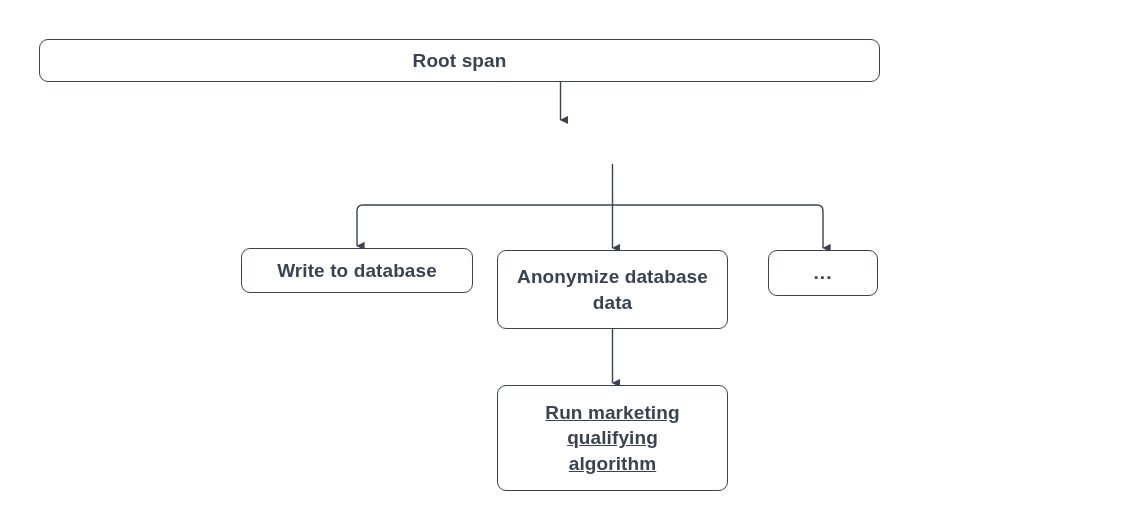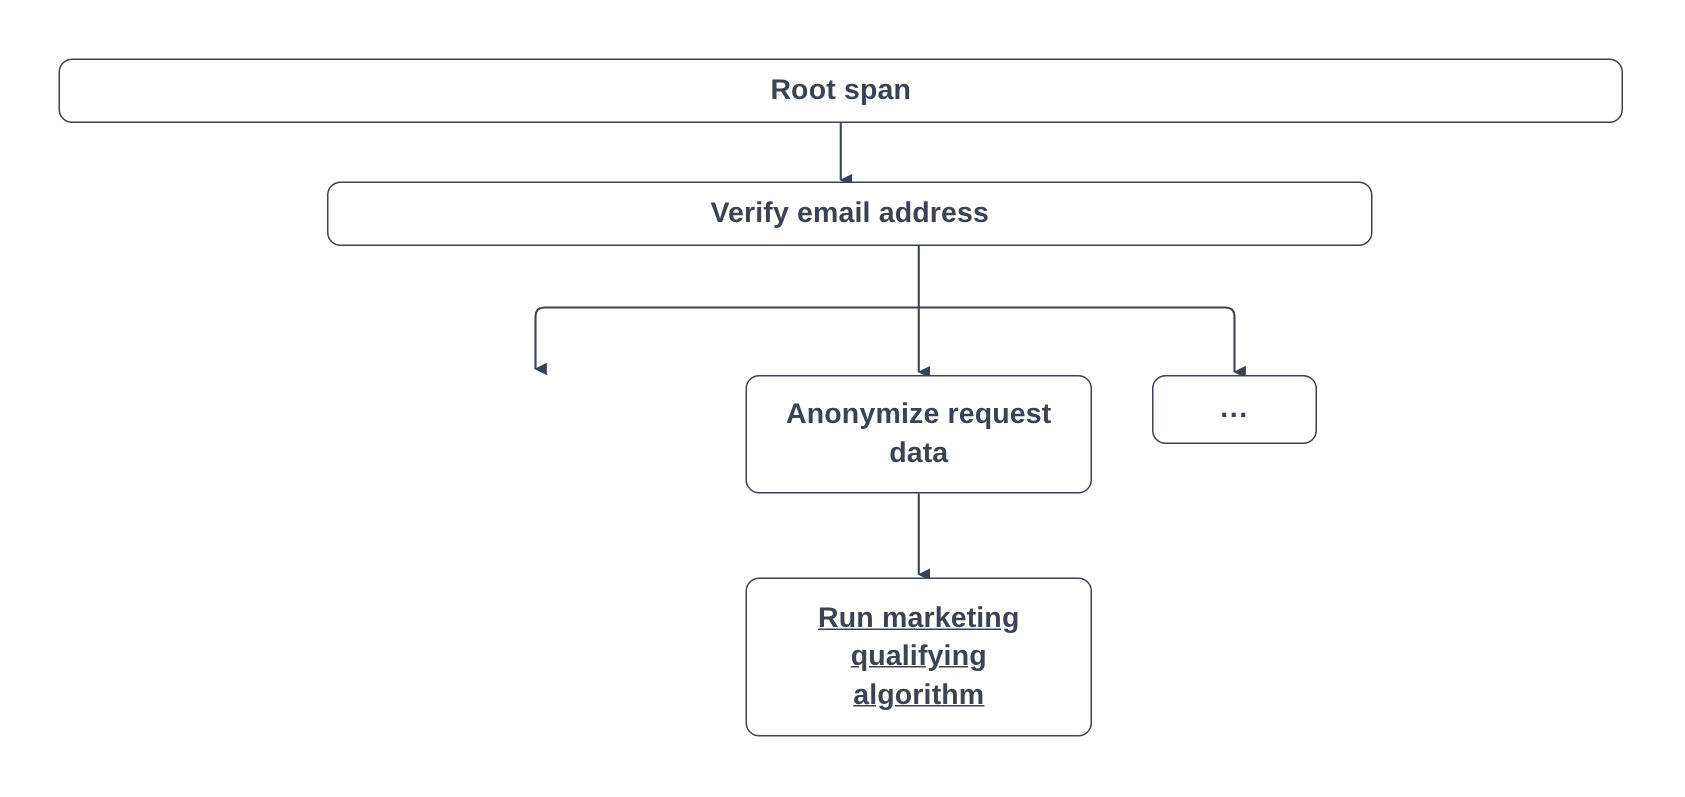--- a/index.html
+++ b/index.html
@@ -47,21 +47,21 @@
   .node-label {
     display: block;
     width: 100%;
     white-space: pre-line;
   }
   .node-ellipsis {
     font-size: 19px;
     letter-spacing: 1px;
   }
   
-  #node-root-span      { left: 39px;  top: 39px;  width: 1043px; height: 43px; }
+  #node-root-span      { left: 39px;  top: 39px;  width: 841px; height: 43px; }
   #node-verify-email   { left: 218px; top: 121px; width: 697px;  height: 43px; }
   #node-write-db       { left: 241px; top: 248px; width: 232px;  height: 45px; }
   #node-anonymize      { left: 497px; top: 250px; width: 231px;  height: 79px; }
   #node-more           { left: 768px; top: 250px; width: 110px;  height: 46px; }
   #node-run-marketing  { left: 497px; top: 385px; width: 231px;  height: 106px; text-decoration: underline; }
 </style>
 </head>
 <body>
 
 <div id="diagram-root">
@@ -83,27 +83,27 @@
 
     <path d="M 612.5 205 L 817 205 Q 823 205 823 211 L 823 248" fill="none" stroke="#3c4350" stroke-width="1.4" marker-end="url(#arrowhead)"></path>
 
     <path d="M 612.5 329 L 612.5 383" fill="none" stroke="#3c4350" stroke-width="1.4" marker-end="url(#arrowhead)"></path>
   </svg>
 
   <div class="node" id="node-root-span">
     <span class="node-label">Root span</span>
   </div>
 
-  <div class="node" id="node-verify-email">
-    <span class="node-label">Verify email address</span>
+
+  <div class="node" id="node-write-db">
+    <span class="node-label">Write to database</span>
   </div>
 
-
   <div class="node" id="node-anonymize">
-    <span class="node-label">Anonymize request
+    <span class="node-label">Anonymize database
 data</span>
   </div>
 
   <div class="node" id="node-more">
     <span class="node-label node-ellipsis">...</span>
   </div>
 
   <div class="node" id="node-run-marketing">
     <span class="node-label">Run marketing
 qualifying

